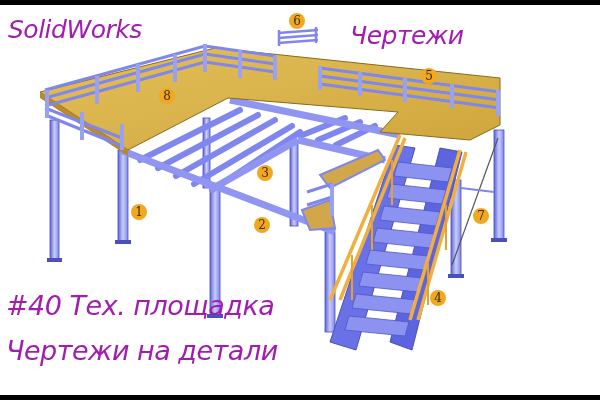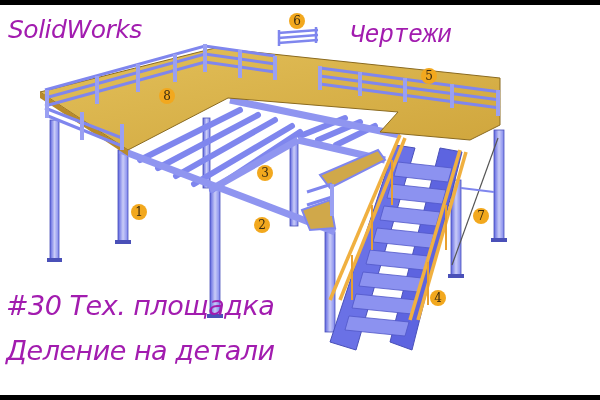--- a/index.html
+++ b/index.html
@@ -1,20 +1,20 @@
 <!DOCTYPE html>
 <html><head>
 <meta charset="utf-8">
 <style>
   html, body { margin: 0; padding: 0; }
   body { width: 600px; height: 400px; overflow: hidden; background: #000; position: relative; font-family: "DejaVu Sans", sans-serif; }
   .canvas { position: absolute; left: 0; top: 5px; width: 600px; height: 390px; background: #ffffff; overflow: hidden; }
   .title { position: absolute; color: #a21caf; font-style: italic; font-family: "DejaVu Sans", sans-serif; white-space: nowrap; letter-spacing: -0.5px; }
   .t-sw { left: 8px; top: 10px; font-size: 25px; }
-  .t-ch { left: 350px; top: 16px; font-size: 25px; font-family: Liberation Mono, monospace; }
+  .t-ch { left: 350px; top: 16px; font-size: 25px; }
   .t-l1 { left: 6px; top: 285px; font-size: 27px; }
   .t-l2 { left: 6px; top: 330px; font-size: 27px; }
   svg.scene { position: absolute; left: 0; top: -5px; }
   .badge-txt { font-family: "DejaVu Serif", serif; font-size: 12px; fill: #3a2a10; }
 </style>
 </head>
 <body>
 
 <div class="canvas">
   <svg class="scene" width="600" height="400" viewBox="0 0 600 400">
@@ -174,15 +174,15 @@
         </g>
       <g>
           <circle cx="167" cy="96" r="8" fill="#f2a81e"></circle>
           <text class="badge-txt" x="167" y="100" text-anchor="middle">8</text>
         </g>
     </g>
   </svg>
 
   <div class="title t-sw">SolidWorks</div>
   <div class="title t-ch">Чертежи</div>
-  <div class="title t-l1">#30 Тех. площадка</div>
-  <div class="title t-l2">Деление на детали</div>
+  <div class="title t-l1">#40 Тех. площадка</div>
+  <div class="title t-l2">Чертежи на детали</div>
 </div>
 
 </body></html>

